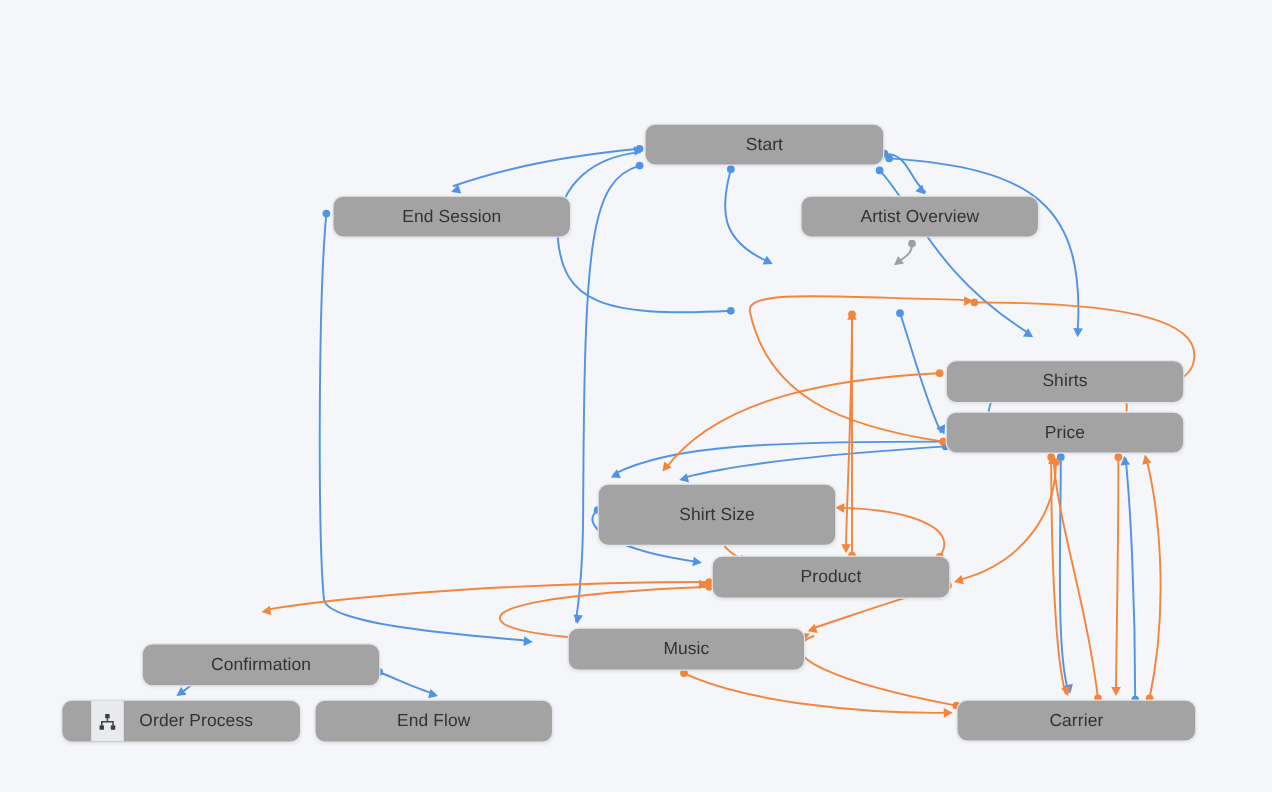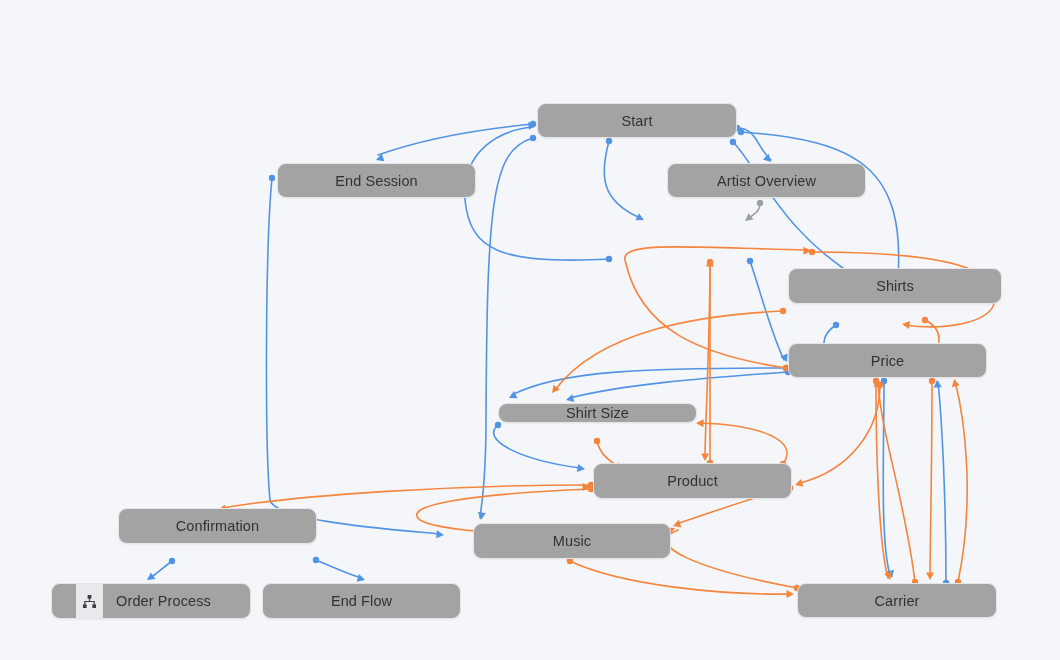--- a/index.html
+++ b/index.html
@@ -245,33 +245,33 @@
     </svg>
 <div class="node" style="left: 537px; top: 103px; width: 200px; height: 35px;">
       <span class="label">Start</span>
     </div>
     <div class="node" style="left: 277px; top: 163px; width: 199px; height: 35px;">
       <span class="label">End Session</span>
     </div>
     <div class="node" style="left: 667px; top: 163px; width: 199px; height: 35px;">
       <span class="label">Artist Overview</span>
     </div>
-    <div class="node" style="left: 788px; top: 268px; width: 214px; height: 36px; align-items: center;">
+    <div class="node" style="left: 788px; top: 300px; width: 199px; height: 36px; align-items: center;">
       <span class="label">Shirts</span>
     </div>
     <div class="node" style="left: 788px; top: 343px; width: 199px; height: 35px;">
       <span class="label">Price</span>
     </div>
-    <div class="node" style="left: 498px; top: 403px; width: 199px; height: 20px; text-align: center;">
+    <div class="node" style="left: 498px; top: 403px; width: 199px; height: 52px; text-align: center;">
       <span class="label">Shirt Size</span>
     </div>
     <div class="node" style="left: 593px; top: 463px; width: 199px; height: 36px;">
       <span class="label">Product</span>
     </div>
-    <div class="node" style="left: 118px; top: 508px; width: 199px; height: 36px;">
+    <div class="node" style="left: 118px; top: 536px; width: 199px; height: 36px;">
       <span class="label">Confirmation</span>
     </div>
     <div class="node" style="left: 473px; top: 523px; width: 198px; height: 36px;">
       <span class="label">Music</span>
     </div>
     <div class="node has-icon" style="left: 51px; top: 583px; width: 200px; height: 36px; padding-left: 24px;">
       <span class="node-icon">
         <svg width="15" height="15" viewBox="0 0 16 16" aria-hidden="true">
           <rect x="6" y="1" width="4" height="4" rx="0.6" fill="#3c4043"></rect>
           <rect x="1" y="11" width="4" height="4" rx="0.6" fill="#3c4043"></rect>

